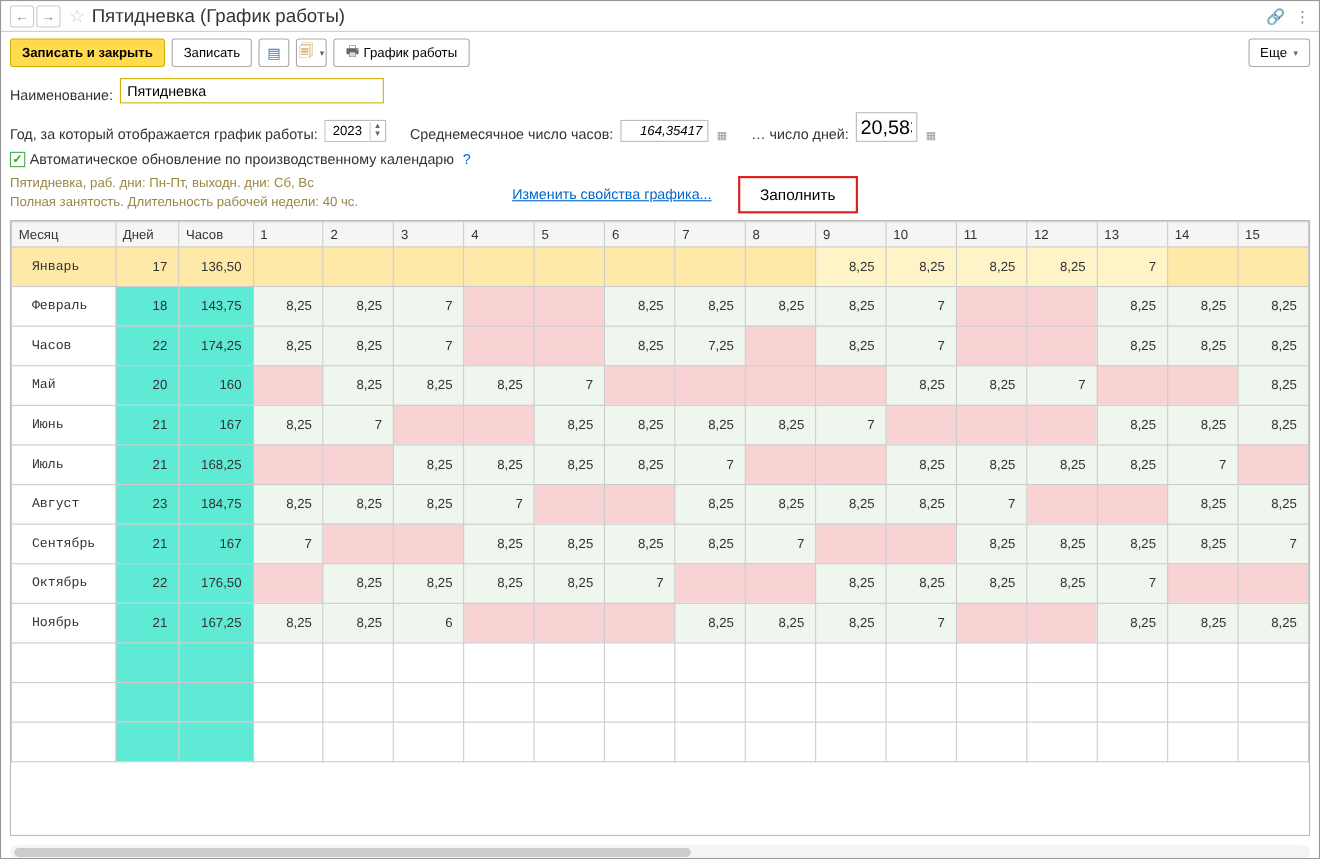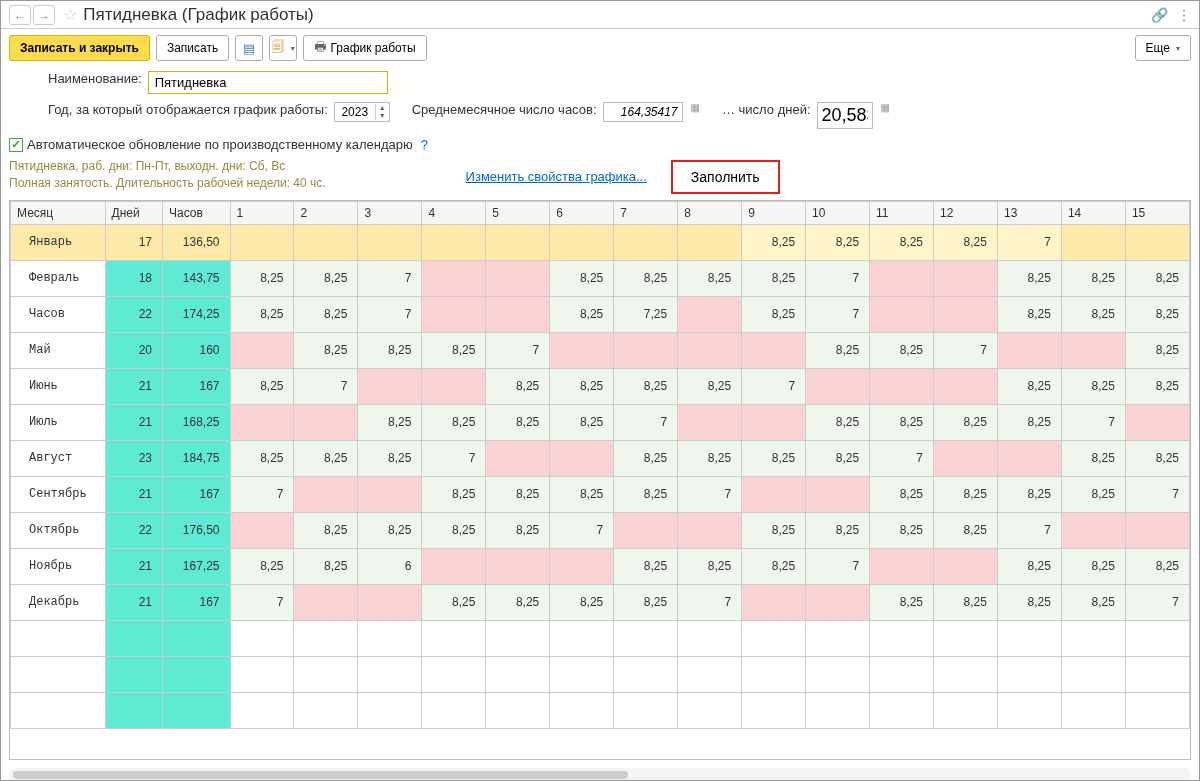--- a/index.html
+++ b/index.html
@@ -8,21 +8,21 @@
 .nav-btn { width: 22px; height: 20px; border: 1px solid #ccc; background: #fff; margin-right: 2px; display:flex; align-items:center; justify-content:center; color:#888; cursor:pointer; border-radius:3px;}
 .star-icon { color: #ccc; font-size: 16px; margin: 0 6px; }
 .title { font-size: 17px; font-weight: normal; }
 .header-right { margin-left: auto; display: flex; gap: 8px; align-items:center;}
 .link-icon, .menu-icon { color: #888; cursor: pointer; font-size:14px;}
 .toolbar { display: flex; align-items: center; padding: 6px 8px; gap: 6px; }
 .btn { border: 1px solid #aaa; background: #fff; padding: 4px 10px; cursor: pointer; border-radius: 3px; font-size: 12px; display:flex; align-items:center; gap:4px; height:26px;}
 .btn-primary { background: #ffdb4d; border-color: #d4b000; font-weight: bold; }
 .btn-icon { width: 28px; padding: 4px; justify-content:center; }
 .btn-more { margin-left: auto; }
-.form-row { display: flex; align-items: flex-start; padding: 4px 8px; gap: 6px; font-size: 13px; margin-left: 39px;}
+.form-row { display: flex; align-items: flex-end; padding: 4px 8px; gap: 6px; font-size: 13px;}
 .label { }
 .input-name { border: 1px solid #d4b000; padding: 3px 6px; width: 240px; font-size: 13px; }
 .input-small { border: 1px solid #bbb; padding: 2px 4px; width: 56px; text-align: right; font-size:18px;}
 .input-med { border: 1px solid #bbb; padding: 2px 4px; width: 80px; text-align: right; font-size:12px;font-style:italic;}
 .spinner { display:inline-flex; align-items:center; border:1px solid #bbb; }
 .spinner input { border:none; width:40px; text-align:center; font-size:12px; padding:2px;}
 .spinner .spin-btns { display:flex; flex-direction:column; border-left:1px solid #ccc;}
 .spinner .spin-btns span { font-size:7px; padding:0 3px; cursor:pointer; line-height:8px; color:#666;}
 .checkbox-row { display:flex; align-items:center; gap:4px; padding:4px 8px; font-size:13px;}
 .checkbox-green { width:14px; height:14px; border:1px solid #4a4; background:#fff; display:inline-flex; align-items:center; justify-content:center; color:#2a2; font-size:11px; font-weight:bold;}
@@ -349,40 +349,20 @@
           <td class="val-cell work">8,25</td>
           <td class="val-cell work">8,25</td>
           <td class="val-cell work">7</td>
           <td class="val-cell pink"></td>
           <td class="val-cell pink"></td>
           <td class="val-cell work">8,25</td>
           <td class="val-cell work">8,25</td>
           <td class="val-cell work">8,25</td>
         </tr>
         <tr>
-          <td class="month-cell">Декабрь</td>
-          <td class="num-cell">21</td>
-          <td class="num-cell">167</td>
-          <td class="val-cell work">7</td>
-          <td class="val-cell pink"></td>
-          <td class="val-cell pink"></td>
-          <td class="val-cell work">8,25</td>
-          <td class="val-cell work">8,25</td>
-          <td class="val-cell work">8,25</td>
-          <td class="val-cell work">8,25</td>
-          <td class="val-cell work">7</td>
-          <td class="val-cell pink"></td>
-          <td class="val-cell pink"></td>
-          <td class="val-cell work">8,25</td>
-          <td class="val-cell work">8,25</td>
-          <td class="val-cell work">8,25</td>
-          <td class="val-cell work">8,25</td>
-          <td class="val-cell work">7</td>
-        </tr>
-        <tr>
           <td class="month-cell"></td>
           <td class="num-cell"></td>
           <td class="num-cell"></td>
           <td class="val-cell"></td>
           <td class="val-cell"></td>
           <td class="val-cell"></td>
           <td class="val-cell"></td>
           <td class="val-cell"></td>
           <td class="val-cell"></td>
           <td class="val-cell"></td>

